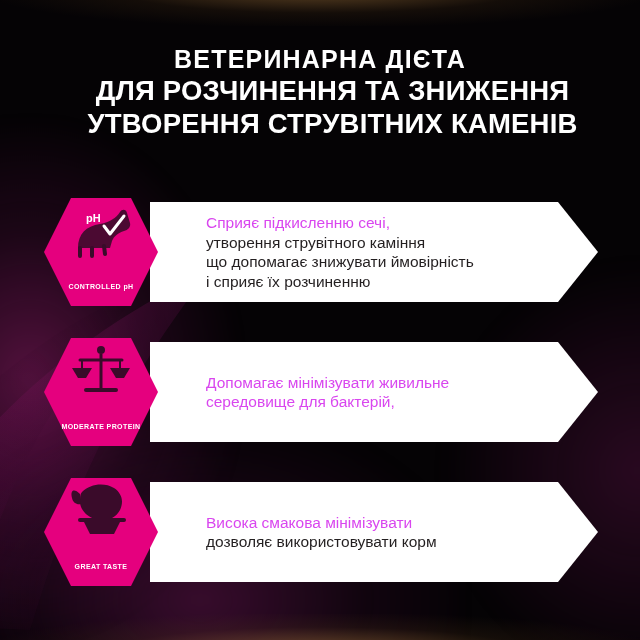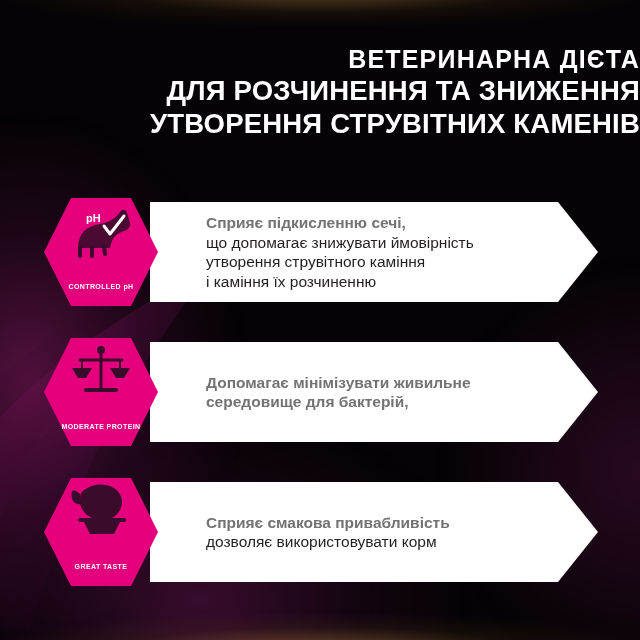--- a/index.html
+++ b/index.html
@@ -79,21 +79,21 @@
     position: relative;
     width: 640px;
     height: 640px;
   }
 
   .headline {
     position: absolute;
     top: 44px;
     left: 0;
     width: 640px;
-    text-align: right;
+    text-align: center;
     color: #ffffff;
   }
   .headline .line1 {
     font-size: 25px;
     font-weight: bold;
     letter-spacing: 1.2px;
     line-height: 30px;
     display: block;
   }
   .headline .line2,
@@ -135,22 +135,22 @@
     width: 350px;
     height: 100px;
     display: flex;
     flex-direction: column;
     justify-content: center;
     color: #231f20;
     font-size: 15.5px;
     line-height: 19.5px;
   }
   .banner-text .strong {
-    color: #737373;
-    font-weight: bold;
+    color: #d946ef;
+    font-weight: normal;
   }
 
   .badge {
     position: absolute;
     left: 0;
     top: 0;
     width: 118px;
     height: 112px;
     text-decoration: underline;
   }
@@ -212,23 +212,23 @@
     <span class="line3">УТВОРЕННЯ СТРУВІТНИХ КАМЕНІВ</span>
   </div>
 
   <div class="feature f1">
     <div class="banner">
       <svg class="banner-bg" viewBox="0 0 448 100" preserveAspectRatio="none">
         <path d="M0,0 L408,0 L448,50 L408,100 L0,100 Z" fill="#ffffff"></path>
       </svg>
       <div class="banner-text">
         <div class="strong">Сприяє підкисленню сечі,</div>
+        <div>утворення струвітного каміння</div>
         <div>що допомагає знижувати ймовірність</div>
-        <div>утворення струвітного каміння</div>
-        <div>і каміння їх розчиненню</div>
+        <div>і сприяє їх розчиненню</div>
       </div>
     </div>
     <div class="badge">
       <svg viewBox="0 0 118 112">
         <path d="M29,2 L89,2 L116,56 L89,110 L29,110 L2,56 Z" fill="#e5007e"></path>
       </svg>
       <svg class="badge-art" viewBox="0 0 118 70">
         <path d="M36,52 C36,38 44,30 58,28 C68,26 74,22 78,16 C80,13 84,13 85,17 L88,27 C89,31 86,34 82,35 C76,37 72,40 70,45 L68,52 Z" fill="#3a0b2a" opacity="0.9"></path>
         <path d="M38,52 L38,60 M50,52 L50,60 M62,50 L63,58" stroke="#3a0b2a" stroke-width="4" stroke-linecap="round"></path>
         <text x="44" y="26" font-family="Liberation Sans, sans-serif" font-size="11" font-weight="bold" fill="#ffffff">pH</text>
@@ -264,21 +264,21 @@
       <div class="badge-label">MODERATE PROTEIN</div>
     </div>
   </div>
 
   <div class="feature f3">
     <div class="banner">
       <svg class="banner-bg" viewBox="0 0 448 100" preserveAspectRatio="none">
         <path d="M0,0 L408,0 L448,50 L408,100 L0,100 Z" fill="#ffffff"></path>
       </svg>
       <div class="banner-text">
-        <div class="strong">Сприяє смакова привабливість</div>
+        <div class="strong">Висока смакова мінімізувати</div>
         <div>дозволяє використовувати корм</div>
       </div>
     </div>
     <div class="badge">
       <svg viewBox="0 0 118 112">
         <path d="M29,2 L89,2 L116,56 L89,110 L29,110 L2,56 Z" fill="#e5007e"></path>
       </svg>
       <svg class="badge-art" viewBox="0 0 118 70">
         <path d="M40,16 C48,8 62,6 72,12 C80,17 82,26 78,34 C74,42 64,46 56,44 C46,42 38,34 38,26 C38,22 38,18 40,16 Z" fill="#3a0b2a"></path>
         <path d="M38,18 C32,12 28,14 30,22 C31,27 35,29 39,28 Z" fill="#3a0b2a"></path>

